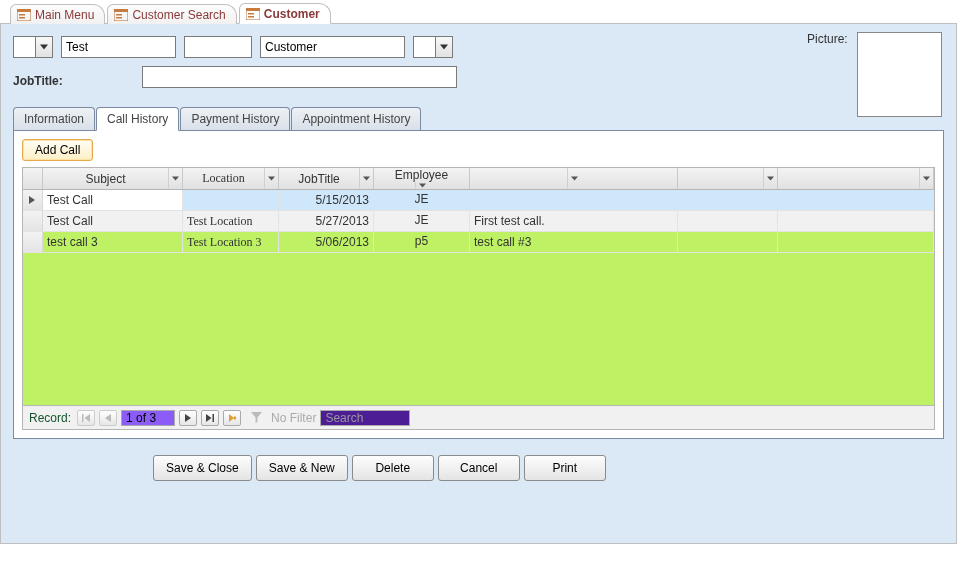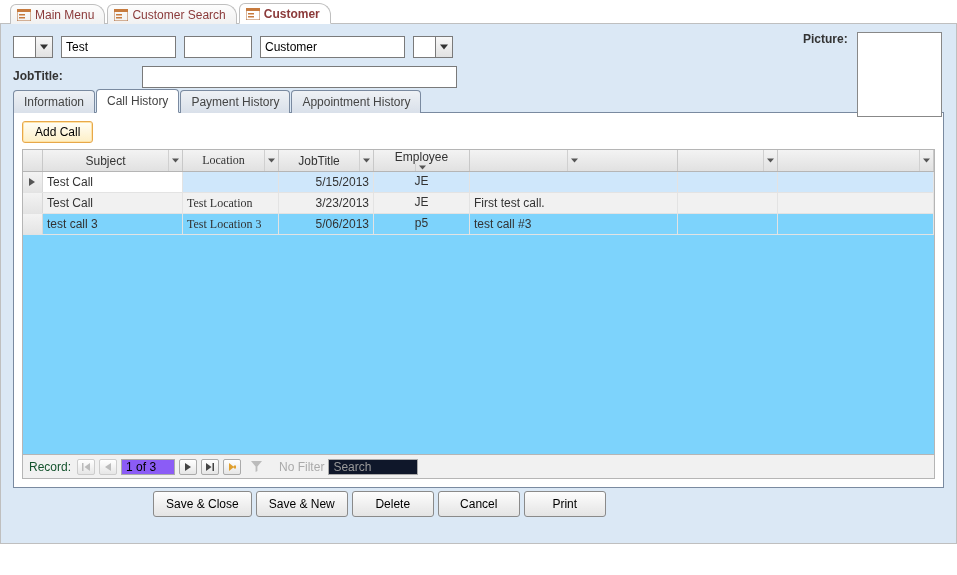--- a/index.html
+++ b/index.html
@@ -83,38 +83,39 @@
   }
   .combo .drop svg { width: 8px; height: 6px; }
   .plain-input {
     border: 1px solid #7a7a7a;
     height: 22px;
     padding: 0 4px;
     font: inherit;
     background: #fff;
   }
   .label-bold { font-weight: bold; margin-top: 3px; }
-  .jobtitle-row { margin-top: 4px; display: flex; align-items: flex-start; gap: 19px; }
+  .jobtitle-row { margin-top: 4px; display: flex; align-items: flex-end; gap: 19px; }
   .picture-box {
     position: absolute;
     right: 15px;
     top: 32px;
     text-align: right;
   }
-  .picture-box .pic-label { font-weight: bold; margin-right: 6px; vertical-align: top; margin-left: 43px; }
+  .picture-box .pic-label { font-weight: normal; margin-right: 6px; vertical-align: top; margin-left: 43px; }
   .picture-frame {
     display: inline-block;
     width: 85px; height: 85px;
     border: 1px solid #888;
     background: #fff;
   }
   
   .sub-tabs {
     display: flex;
-    align-items: center;
+    align-items: flex-start;
+    margin-top: 18px;
   }
   .sub-tab {
     padding: 4px 10px;
     border: 1px solid #7a8aa0;
     border-bottom: none;
     background: linear-gradient(#eef1f5,#d9e0ea);
     color: #444;
     margin-right: 1px;
     border-radius: 4px 4px 0 0;
     cursor: default;
@@ -146,21 +147,21 @@
   }
   .btn.highlight {
     border: 1px solid #e7a84a;
     box-shadow: inset 0 0 0 1px #ffe3a6;
     background: linear-gradient(#fffef7,#fdefc6);
   }
   
   .grid-wrap {
     border: 1px solid #b5b5b5;
     margin-top: 6px;
-    height: 330px;
+    height: 263px;
     display: flex;
     flex-direction: column;
   }
   .grid-header {
     display: flex;
     background: linear-gradient(#f3f3f3,#e1e1e1);
     border-bottom: 1px solid #b5b5b5;
     height: 22px;
   }
   .gh-rowselector { width: 20px; border-right: 1px solid #c8c8c8; background: linear-gradient(#f3f3f3,#e1e1e1); }
@@ -171,21 +172,21 @@
     justify-content: center;
     position: relative;
     color: #333;
   }
   .gh-cell .gh-label { flex: 1; text-align: center; }
   .gh-cell .gh-drop { width: 14px; height: 100%; display:flex; align-items:center; justify-content:center; border-left: 1px solid #d0d0d0; }
   .gh-cell .gh-drop svg { width: 7px; height: 5px; fill: #555; }
   .grid-body {
     flex: 1;
     overflow: auto;
-    background: #7dd3fc;
+    background: #bef264;
   }
   .grid-row {
     display: flex;
     height: 21px;
     border-bottom: 1px solid #e3e3e3;
   }
   .grid-row.selected { background: #cfe7fb; }
   .grid-row.alt { background: #f1f1f1; }
   .rowselector {
     width: 20px;
@@ -225,28 +226,28 @@
     border: 1px solid #aaa;
     background: linear-gradient(#fff,#e6e6e6);
     display:flex; align-items:center; justify-content:center;
     border-radius: 2px;
     cursor: default;
   }
   .nav-btn svg { width: 8px; height: 8px; fill: #444; }
   .nav-btn.disabled svg { fill: #bbb; }
   .nav-btn.disabled { border-color: #ccc; }
   .rec-input { width: 54px; height: 16px; border: 1px solid #aaa; font: inherit; text-align: left; padding: 0 4px; background:#8b5cf6; }
-  .filter-ind { display:flex; align-items:center; gap:17px; color: #aaa; margin-left:6px; }
+  .filter-ind { display:flex; align-items:center; gap:9px; color: #aaa; margin-left:6px; }
   .filter-ind svg { width: 11px; height: 11px; fill: #bbb; }
-  .search-box { width: 90px; height: 16px; border: 1px solid #aaa; font: inherit; padding: 0 4px; color: #999; background:#0f172a; }
+  .search-box { width: 90px; height: 16px; border: 1px solid #aaa; font: inherit; padding: 0 4px; color: #999; background:#4c1d95; }
   
   .footer-btns {
     display: flex;
     gap: 4px;
-    margin-top: 3px;
+    margin-top: 16px;
     margin-left: 140px;
   }
   .footer-btns .btn { min-width: 82px; height: 26px; background: linear-gradient(#fdfdfd,#e4e4e4); border-color:#8a8a8a; }
   .page-wrap { position: relative; }
 </style>
 </head>
 <body>
 
 <div class="page-wrap">
 
@@ -399,21 +400,21 @@
             <div class="cell col-start">5/15/2013</div>
             <div class="cell col-emp">JE</div>
             <div class="cell col-notes"></div>
             <div class="cell col-f1"></div>
             <div class="cell" style="flex:1"></div>
           </div>
           <div class="grid-row alt">
             <div class="rowselector"></div>
             <div class="cell col-subject">Test Call</div>
             <div class="cell col-location">Test Location</div>
-            <div class="cell col-start">3/23/2013</div>
+            <div class="cell col-start">5/27/2013</div>
             <div class="cell col-emp">JE</div>
             <div class="cell col-notes">First test call.</div>
             <div class="cell col-f1"></div>
             <div class="cell" style="flex:1"></div>
           </div>
           <div class="grid-row">
             <div class="rowselector"></div>
             <div class="cell col-subject">test call 3</div>
             <div class="cell col-location">Test Location 3</div>
             <div class="cell col-start">5/06/2013</div>

